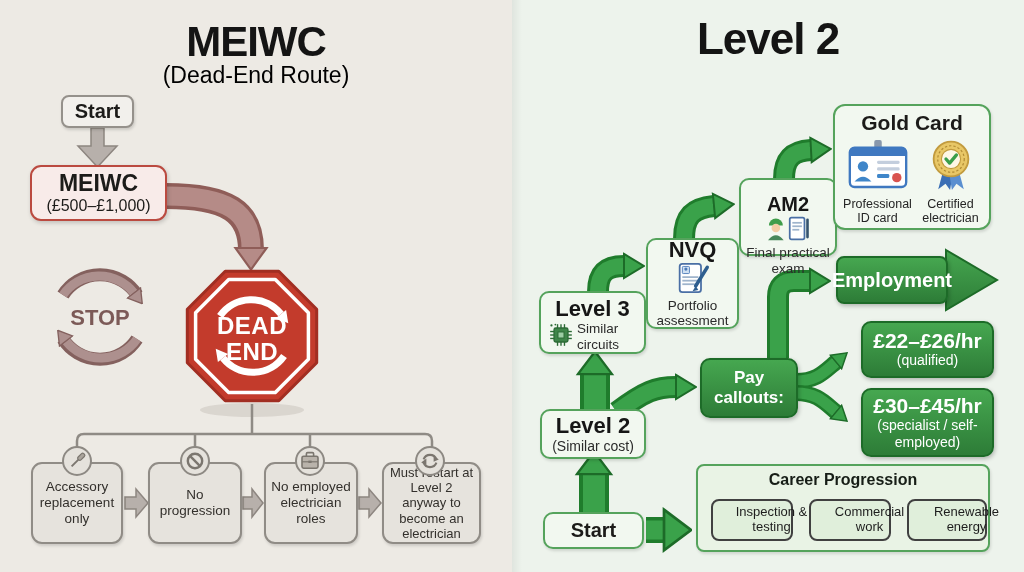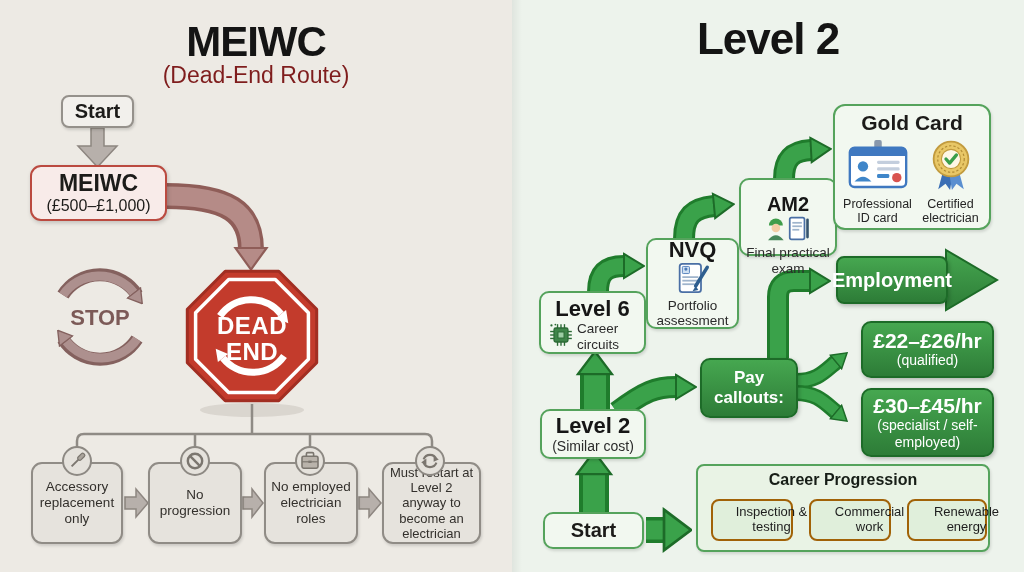--- a/index.html
+++ b/index.html
@@ -10,21 +10,21 @@
   .panel{position:absolute;top:0;height:572px;width:512px;}
   #left-panel{left:0;background:#edeae4;}
   #right-panel{left:512px;background:#edf3ec;}
   #divider-shadow{position:absolute;left:512px;top:0;width:10px;height:572px;
     background:linear-gradient(90deg,rgba(0,0,0,.06),rgba(0,0,0,0));}
   #arrow-layer{position:absolute;left:0;top:0;z-index:1;}
   .abs{position:absolute;z-index:2;box-sizing:border-box;}
   .ctr{display:flex;flex-direction:column;align-items:center;justify-content:center;text-align:center;}
 
   .big-title{font-size:42px;font-weight:700;letter-spacing:-1px;color:#141414;}
-  .sub-title{font-size:23px;font-weight:400;color:#7f1d1d;}
+  .sub-title{font-size:23px;font-weight:400;color:#000000;}
 
   
   .gray-box{background:#f2f0ec;border:2px solid #95918b;border-radius:8px;
     box-shadow:1px 2px 3px rgba(0,0,0,.15);}
   .start-label{font-size:20px;font-weight:700;}
   .meiwc-box{background:#f8ebe9;border:2.5px solid #bb4a40;border-radius:11px;
     box-shadow:1px 2px 4px rgba(0,0,0,.18);}
   .meiwc-box .t{font-size:23px;font-weight:700;line-height:1.05;}
   .meiwc-box .c{font-size:16px;margin-top:2px;}
   .outcome-box{background:#e6e3dd;border:2px solid #908c86;border-radius:11px;
@@ -37,21 +37,21 @@
     box-shadow:1px 2px 3px rgba(0,0,0,.13);}
   .gb-title{font-size:22px;font-weight:700;line-height:1.05;color:#161616;}
   .gb-note{font-size:13.5px;line-height:1.15;color:#2b2b2b;}
   .dark-green{background:linear-gradient(180deg,#46a750,#2d7c37);border:2px solid #1d6b28;
     border-radius:10px;color:#fff;box-shadow:1px 2px 4px rgba(0,0,0,.25);}
   .rate{font-size:21px;font-weight:700;line-height:1.05;}
   .rate-note{font-size:14px;line-height:1.15;}
   .career-container{background:#e9f3e5;border:2px solid #55a35c;border-radius:8px;
     box-shadow:1px 2px 3px rgba(0,0,0,.12);}
   .career-title{font-size:16px;font-weight:700;color:#161d16;}
-  .career-step{background:#e0efdb;border:2px solid #a16207;border-radius:8px;
+  .career-step{background:#e0efdb;border:2px solid #404040;border-radius:8px;
     font-size:13px;line-height:1.12;color:#1d1d1d;padding-left:39px;}
   .gc-label{font-size:12.5px;line-height:1.15;color:#242424;}
 </style>
 </head>
 <body>
 
 <div id="scene">
   <div id="left-panel" class="panel"></div>
   <div id="right-panel" class="panel"></div>
   <div id="divider-shadow"></div>
@@ -222,21 +222,21 @@
   <div class="abs green-box ctr" style="left:543px;top:512px;width:101px;height:37px;">
     <span class="start-label">Start</span>
   </div>
 
   <div class="abs green-box ctr" style="left:540px;top:409px;width:106px;height:50px;">
     <div class="gb-title">Level 2</div>
     <div class="gb-note" style="font-size:14px;">(Similar cost)</div>
   </div>
 
   <div class="abs green-box" style="left:539px;top:291px;width:107px;height:63px;padding:4px 2px 2px;">
-    <div class="gb-title" style="text-align:center;">Level 6</div>
+    <div class="gb-title" style="text-align:center;">Level 3</div>
     <div style="display:flex;align-items:center;justify-content:center;gap:3px;margin-top:1px;">
       <span>
         <svg width="26" height="26" viewBox="0 0 30 30">
           <g stroke="#2c6b36" stroke-width="1.6">
             <line x1="11" y1="2.5" x2="11" y2="7"></line>
               <line x1="15" y1="2.5" x2="15" y2="7"></line>
               <line x1="19" y1="2.5" x2="19" y2="7"></line>
             <line x1="11" y1="23" x2="11" y2="27.5"></line>
               <line x1="15" y1="23" x2="15" y2="27.5"></line>
               <line x1="19" y1="23" x2="19" y2="27.5"></line>
@@ -246,21 +246,21 @@
             <line x1="23" y1="11" x2="27.5" y2="11"></line>
               <line x1="23" y1="15" x2="27.5" y2="15"></line>
               <line x1="23" y1="19" x2="27.5" y2="19"></line>
           </g>
           <rect x="7" y="7" width="16" height="16" rx="2" fill="#3e8549" stroke="#2c6b36" stroke-width="1.6"></rect>
           <rect x="11.5" y="11.5" width="7" height="7" fill="#9ccda4" stroke="#2c6b36" stroke-width="1.2"></rect>
           <circle cx="4" cy="4" r="1.3" fill="#2c6b36"></circle>
             <circle cx="8.5" cy="3" r="1" fill="#2c6b36"></circle>
         </svg>
       </span>
-      <span class="gb-note" style="width:60px;text-align:left;">Career circuits</span>
+      <span class="gb-note" style="width:60px;text-align:left;">Similar circuits</span>
     </div>
   </div>
 
   <div class="abs green-box ctr" style="left:646px;top:238px;width:93px;height:91px;">
     <div class="gb-title">NVQ</div>
     <span>
       <svg width="36" height="32" viewBox="0 0 40 36">
         <rect x="5" y="2" width="24" height="32" rx="3" fill="#fff" stroke="#4a6fa5" stroke-width="2"></rect>
         <rect x="8" y="5" width="8" height="8" rx="1" fill="#cfe0f2" stroke="#4a79b8" stroke-width="1"></rect>
         <circle cx="12" cy="8" r="1.8" fill="#4a79b8"></circle>

